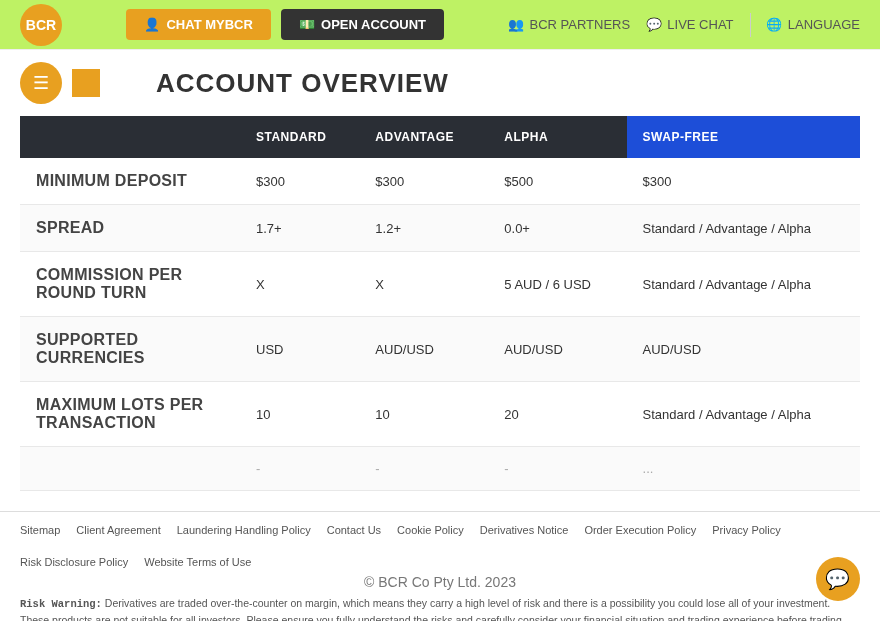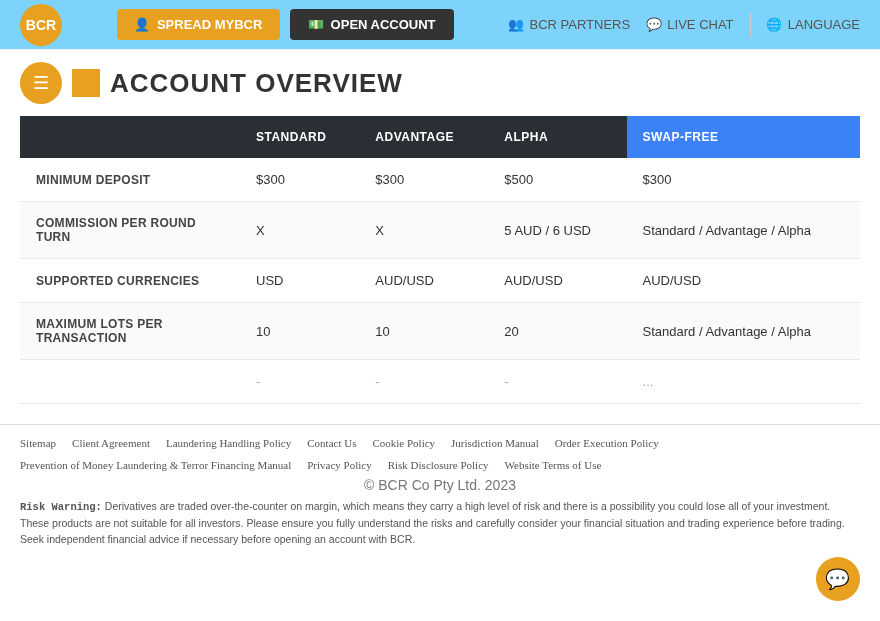--- a/index.html
+++ b/index.html
@@ -4,21 +4,21 @@
   <style>
     * { margin: 0; padding: 0; box-sizing: border-box; }
     body { font-family: Arial, sans-serif; background: #fff; font-size: 13px; color: #333; width: 880px; }
 
     
     .header {
       display: flex;
       align-items: center;
       justify-content: space-between;
       padding: 8px 20px;
-      background: #7dd3fc;
+      background: #bef264;
       border-bottom: 1px solid #eee;
       height: 50px;
     }
     .logo {
       width: 42px; height: 42px;
       background: #e8a020;
       border-radius: 50%;
       display: flex; align-items: center; justify-content: center;
       color: #fff; font-weight: bold; font-size: 14px;
     }
@@ -53,65 +53,64 @@
       padding: 12px 20px;
       display: flex; align-items: center; gap: 10px;
     }
     .page-title-box {
       display: flex; align-items: center; gap: 10px;
     }
     .title-icon {
       width: 28px; height: 28px; background: #e8a020; display: inline-block;
     }
     .page-title {
-      font-size: 26px; font-weight: bold; color: #333; letter-spacing: 1px;
+      font-size: 26px; font-weight: bold; color: #333; letter-spacing: 1px; margin-left: 46px;
     }
 
     
     .table-container {
       margin: 0 20px 20px 20px;
     }
     table {
       width: 100%; border-collapse: collapse;
     }
     thead tr {
       background: #2a2e35;
     }
     thead th {
       color: #fff; font-size: 12px; font-weight: bold; padding: 14px 16px;
       text-align: left; letter-spacing: 0.5px;
     }
     thead th:first-child { background: #2a2e35; width: 220px; }
     .th-standard { background: #2a2e35; }
     .th-advantage { background: #2a2e35; }
     .th-alpha { background: #2a2e35; margin-top: 32px; }
-    .th-swapfree { background: #3b82f6; color: #fff; }
+    .th-swapfree { background: #1d4ed8; color: #fff; }
 
     tbody tr {
       border-bottom: 1px solid #e8e8e8;
     }
     tbody tr:nth-child(odd) { background: #fff; }
     tbody tr:nth-child(even) { background: #fafafa; }
     tbody td {
       padding: 14px 16px; font-size: 13px; color: #333;
     }
     tbody td:first-child {
-      font-weight: bold; font-size: 12px; color: #444; text-transform: uppercase; letter-spacing: 0.3px;
+      font-weight: bold; font-size: 16px; color: #444; text-transform: uppercase; letter-spacing: 0.3px;
     }
     .link-gold { color: #e8a020; text-decoration: underline; cursor: pointer; }
 
     
     .footer {
       padding: 12px 20px 0 20px;
       border-top: 1px solid #ddd;
     }
     .footer-links {
-      display: flex; flex-wrap: wrap; gap: 10px 16px;
+      display: flex; flex-wrap: wrap; gap: 20px 16px;
       font-size: 11px;
-      font-family: Liberation Serif, serif;
     }
     .footer-link {
       color: #555; text-decoration: none; cursor: pointer;
     }
     .footer-copyright {
       text-align: center; font-size: 14px; color: #777; margin: 6px 0;
     }
     .footer-risk {
       font-size: 10.5px; color: #555; line-height: 1.5; margin-top: 4px;
     }
@@ -127,21 +126,21 @@
   </style>
 </head>
 <body>
 
 <div class="header">
   <div class="logo">BCR</div>
 
   <div class="header-center">
     <button class="btn-login">
       <span>👤</span>
-      <span>SPREAD MYBCR</span>
+      <span>CHAT MYBCR</span>
     </button>
     <button class="btn-open">
       <span>💵</span>
       <span>OPEN ACCOUNT</span>
     </button>
   </div>
 
   <div class="header-right">
     <a class="header-link">
       <span>👥</span>
@@ -183,20 +182,27 @@
     <tbody id="table-body">
 
     <tr>
           <td>MINIMUM DEPOSIT</td>
           <td>$300</td>
           <td>$300</td>
           <td>$500</td>
           <td>$300</td>
         </tr>
         <tr>
+          <td>SPREAD</td>
+          <td>1.7+</td>
+          <td>1.2+</td>
+          <td>0.0+</td>
+          <td>Standard / Advantage / Alpha</td>
+        </tr>
+        <tr>
           <td>COMMISSION PER ROUND TURN</td>
           <td>X</td>
           <td>X</td>
           <td>5 AUD / 6 USD</td>
           <td>Standard / Advantage / Alpha</td>
         </tr>
         <tr>
           <td>SUPPORTED CURRENCIES</td>
           <td>USD</td>
           <td>AUD/USD</td>
@@ -221,23 +227,22 @@
   </table>
 </div>
 
 <div class="footer">
   <div class="footer-links" id="footer-links">
       <a class="footer-link">Sitemap</a>
       <a class="footer-link">Client Agreement</a>
       <a class="footer-link">Laundering Handling Policy</a>
       <a class="footer-link">Contact Us</a>
       <a class="footer-link">Cookie Policy</a>
-      <a class="footer-link">Jurisdiction Manual</a>
+      <a class="footer-link">Derivatives Notice</a>
       <a class="footer-link">Order Execution Policy</a>
-      <a class="footer-link">Prevention of Money Laundering &amp; Terror Financing Manual</a>
       <a class="footer-link">Privacy Policy</a>
       <a class="footer-link">Risk Disclosure Policy</a>
       <a class="footer-link">Website Terms of Use</a>
     </div>
   <div class="footer-copyright">© BCR Co Pty Ltd. 2023</div>
   <div class="footer-risk">
     <strong>Risk Warning:</strong>
     <span> Derivatives are traded over-the-counter on margin, which means they carry a high level of risk and there is a possibility you could lose all of your investment. These products are not suitable for all investors. Please ensure you fully understand the risks and carefully consider your financial situation and trading experience before trading. Seek independent financial advice if necessary before opening an account with BCR.</span>
   </div>
 </div>

